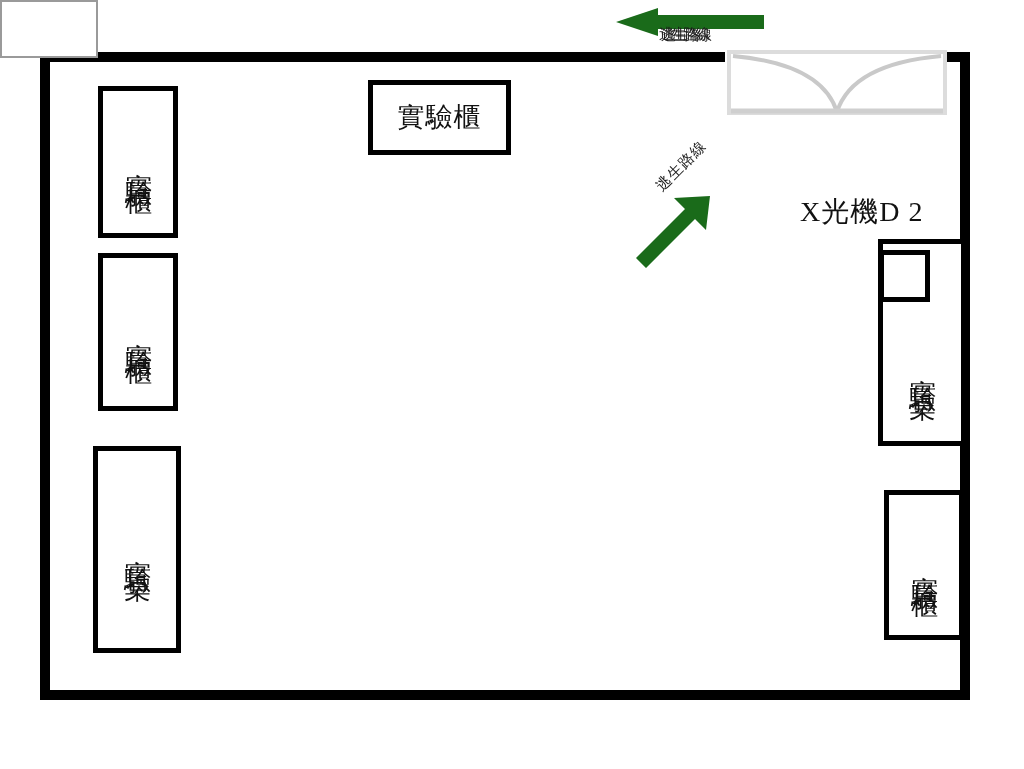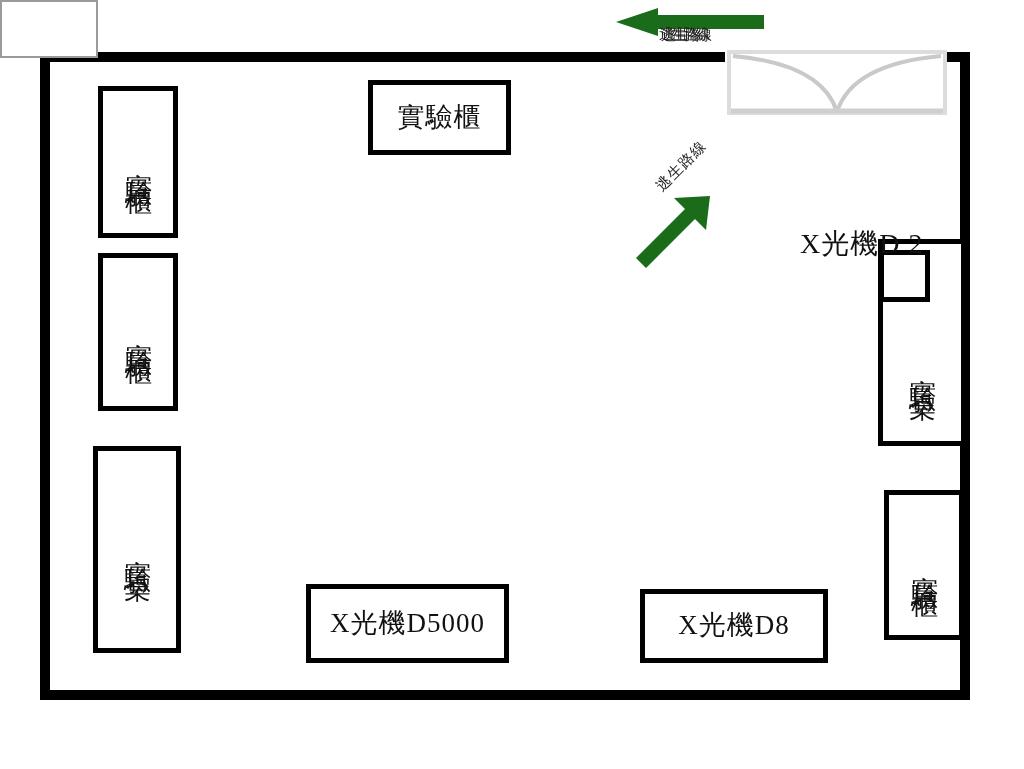--- a/index.html
+++ b/index.html
@@ -91,21 +91,20 @@
 
   
   #label-d2 {
     position: absolute;
     left: 800px;
     top: 193px;
     font-size: 28px;
     color: #111111;
     letter-spacing: 1px;
     white-space: nowrap;
-    margin-top: 32px;
   }
 
   
   .door {
     position: absolute;
     left: 727px;
     top: 50px;
     width: 220px;
     height: 65px;
   }
@@ -207,27 +206,21 @@
 
   <div class="fbox vert" id="tbl-right-1">
     <span class="lbl" style="margin-top:52px;">實驗桌</span>
   </div>
   <div class="inner-square"></div>
 
   <div class="fbox vert" id="cab-right-2">
     <span class="lbl">實驗櫃</span>
   </div>
 
-  <div class="fbox horiz" id="xray-d5000">
-    <span class="lbl">X光機D5000</span>
-  </div>
-
-  <div class="fbox horiz" id="xray-d8">
-    <span class="lbl">X光機D8</span>
-  </div>
+
 
   <div id="label-d2">X光機D 2</div>
 
   <div class="arrow-h">
     <svg width="148" height="28" viewBox="0 0 148 28">
       <polygon points="0,14 42,0 42,7 148,7 148,21 42,21 42,28" fill="#1a6b1a"></polygon>
     </svg>
   </div>
   <div id="route-top">
     <span>逃生路線</span>

